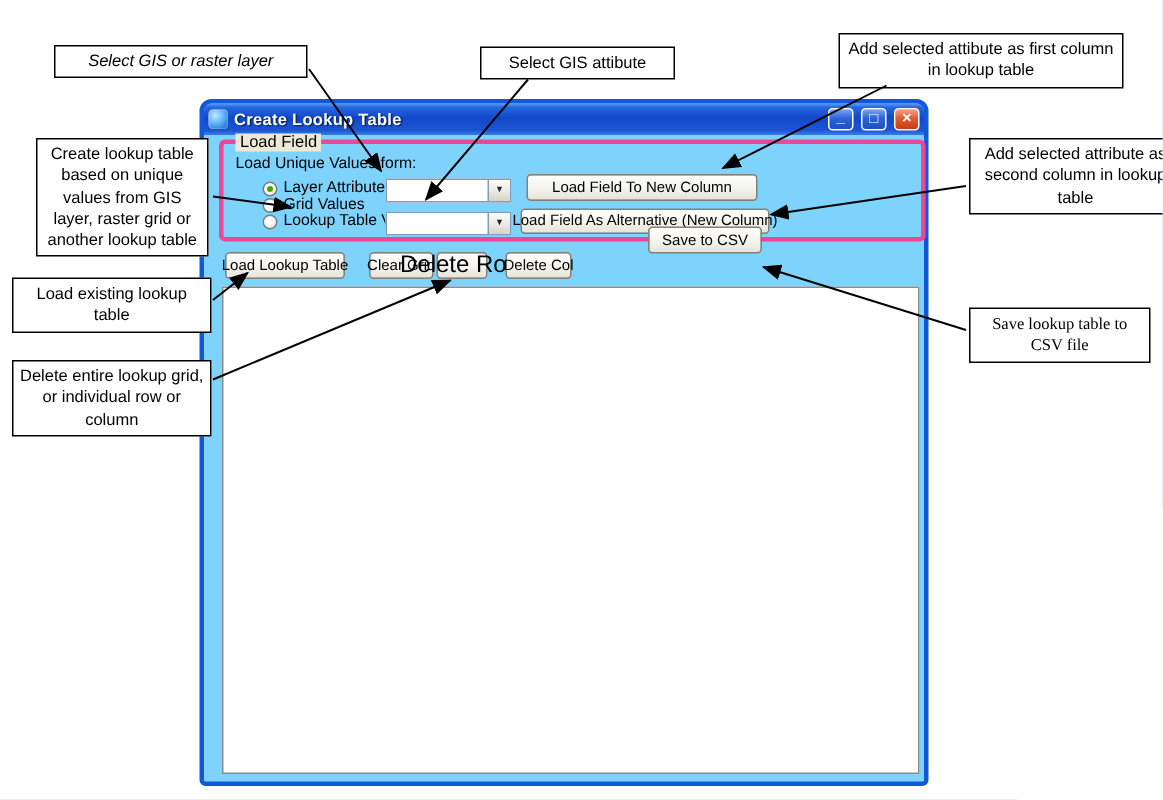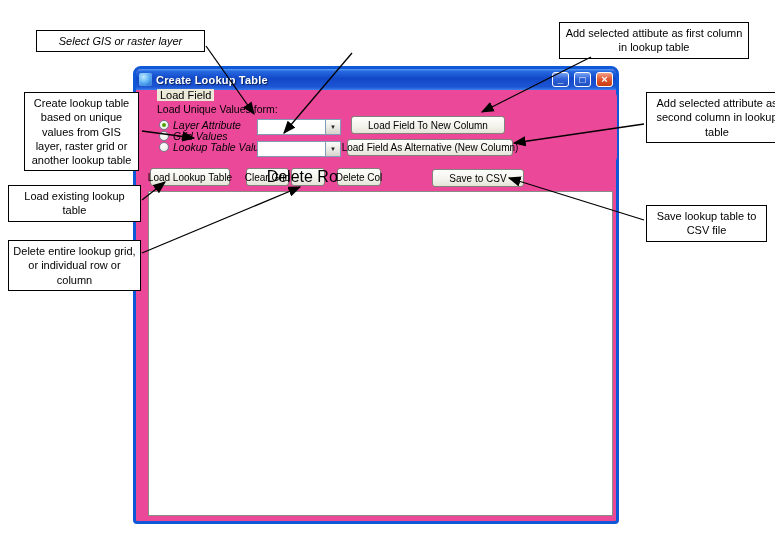--- a/index.html
+++ b/index.html
@@ -10,29 +10,29 @@
   
   .callout { position:absolute; background:#fff; border:1px solid #000; text-align:center;
              font-size:11px; line-height:1.3; padding:3px 4px; color:#000; z-index:2; }
   #co-select-layer   { left:36px;  top:30px;  width:169px;font-style:italic; }
   #co-select-attr    { left:320px; top:31px;  width:130px; }
   #co-add-first      { left:559px; top:22px;  width:190px; }
   #co-create         { left:24px;   top:92px;  width:115px; }
   #co-load-existing  { left:8px;   top:185px; width:133px; }
   #co-delete         { left:8px;   top:240px; width:133px; }
   #co-add-second     { left:646px; top:92px;  width:142px;text-align:center; }
-  #co-save           { left:646px; top:205px; width:121px; }
+  #co-save           { left:646px; top:205px; width:121px;font-family:Liberation Serif, serif; }
 
   
   #arrows { position:absolute; left:0; top:0; z-index:3; pointer-events:none; }
   .arrow { stroke:#000; stroke-width:1.3; }
 
   
   .window { position:absolute; left:133px; top:66px; width:486px; height:458px;
-            border:3px solid #0F58D8; border-radius:8px 8px 4px 4px; background:#ec4899; z-index:1; }
+            border:3px solid #0F58D8; border-radius:8px 8px 4px 4px; background:#7dd3fc; z-index:1; }
   .titlebar { height:21px; display:flex; align-items:center; gap:4px; padding:0 3px;
               background:linear-gradient(180deg,#5A9AF2 0%,#2568E0 12%,#1248C8 45%,#1C55D4 85%,#3C7CE8 100%);
               border-radius:5px 5px 0 0; }
   .app-icon { width:13px; height:13px; border-radius:3px; flex:0 0 auto;
               background:radial-gradient(circle at 35% 30%, #BFE8FF 0%, #5FB4F8 45%, #1058C8 100%);
               box-shadow:inset 0 0 1px #fff; }
   .title-text { color:#fff; font-weight:bold; font-size:11px; flex:1;
                 text-shadow:1px 1px 1px rgba(0,0,0,.6); letter-spacing:.2px;
                 white-space:nowrap; overflow:hidden; }
   .winbtn { width:17px; height:15px; border-radius:3px; border:1px solid #fff; color:#fff;
@@ -43,22 +43,22 @@
   .winbtn.max  { background:linear-gradient(180deg,#7AA4F4,#2E62D8 45%,#1F4FC0); }
   .winbtn.close{ background:linear-gradient(180deg,#F2A38C,#E25A33 45%,#C83C10); font-size:11px; }
 
   
   .groupbox { position:absolute; left:10px; top:24px; width:471px; height:68px;
               border:3px solid #ec4899; border-radius:4px; }
   .groupbox-label { position:absolute; left:8px; top:-7px; background:#ECE9D8;
                     padding:0 3px; font-size:11px; color:#000; }
   .gb-instruction { position:absolute; left:8px; top:7px; font-size:10.5px; color:#000; }
 
-  .radio-row { position:absolute; left:10px; display:flex; align-items:center; gap:4px;
-               font-size:10.5px; color:#000;font-style:italic; }
+  .radio-row { position:absolute; left:26px; display:flex; align-items:flex-end; gap:4px;
+               font-size:10.5px; color:#000; }
   #radio1 { top:23px; } #radio2 { top:34px; } #radio3 { top:45px; }
   .radio-circle { width:10px; height:10px; border-radius:50%; border:1px solid #747E8C;
                   background:radial-gradient(circle at 35% 30%, #fff, #E8E8E2);
                   display:flex; align-items:center; justify-content:center; flex:0 0 auto; }
   .radio-dot { display:none; width:4px; height:4px; border-radius:50%; background:#4FA300; }
   .radio-circle.selected .radio-dot { display:block; }
 
   .combo { position:absolute; width:84px; height:16px; border:1px solid #7F9DB9;
            background:#fff; display:flex; }
   #combo-layer { left:108px; top:23px; }
@@ -72,21 +72,21 @@
            border:1px solid #82827A; border-radius:3px; font-size:10px; color:#000;
            display:flex; align-items:center; justify-content:center; padding:0;
            font-family:"Liberation Sans",sans-serif; white-space:nowrap; }
   #btn-load-field { left:202px; top:20px; width:154px; height:18px; }
   #btn-load-alt   { left:198px; top:43px; width:166px; height:17px; font-size:10px; }
 
   #btn-load-lookup{ left:14px;  top:99px; width:80px; height:18px; }
   #btn-clear-grid { left:110px; top:99px; width:43px; height:18px; font-size:10px; }
   #btn-delete-row { left:155px; top:99px; width:34px; height:18px; font-size:16px; }
   #btn-delete-col { left:201px; top:99px; width:44px; height:18px; font-size:10px; }
-  #btn-save-csv   { left:296px; top:100px; width:92px; height:18px; }
+  #btn-save-csv   { left:296px; top:82px; width:76px; height:18px; }
 
   #grid-area { position:absolute; left:12px; top:122px; width:465px; height:325px;
                background:#fff; border:1px solid #898D84; }
 </style>
 </head>
 <body>
 
 <div id="stage">
 
   <div class="window">
@@ -134,20 +134,21 @@
     <button class="xpbtn" id="btn-load-lookup">Load Lookup Table</button>
     <button class="xpbtn" id="btn-clear-grid">Clear Grid</button>
     <button class="xpbtn" id="btn-delete-row">Delete Row</button>
     <button class="xpbtn" id="btn-delete-col">Delete Col</button>
     <button class="xpbtn" id="btn-save-csv">Save to CSV</button>
 
     <div id="grid-area"></div>
   </div>
 
   <div class="callout" id="co-select-layer">Select GIS or raster layer</div>
+  <div class="callout" id="co-select-attr">Select GIS attibute</div>
   <div class="callout" id="co-add-first">Add selected attibute as first column in lookup table</div>
   <div class="callout" id="co-create">Create lookup table based on unique values from GIS layer, raster grid or another lookup table</div>
   <div class="callout" id="co-load-existing">Load existing lookup table</div>
   <div class="callout" id="co-delete">Delete entire lookup grid, or individual row or column</div>
   <div class="callout" id="co-add-second">Add selected attribute as second column in lookup table</div>
   <div class="callout" id="co-save">Save lookup table to CSV file</div>
 
   <svg id="arrows" width="775" height="533" viewBox="0 0 775 533">
     <defs>
       <marker id="ah" markerWidth="10" markerHeight="8" refX="9" refY="4" orient="auto">

